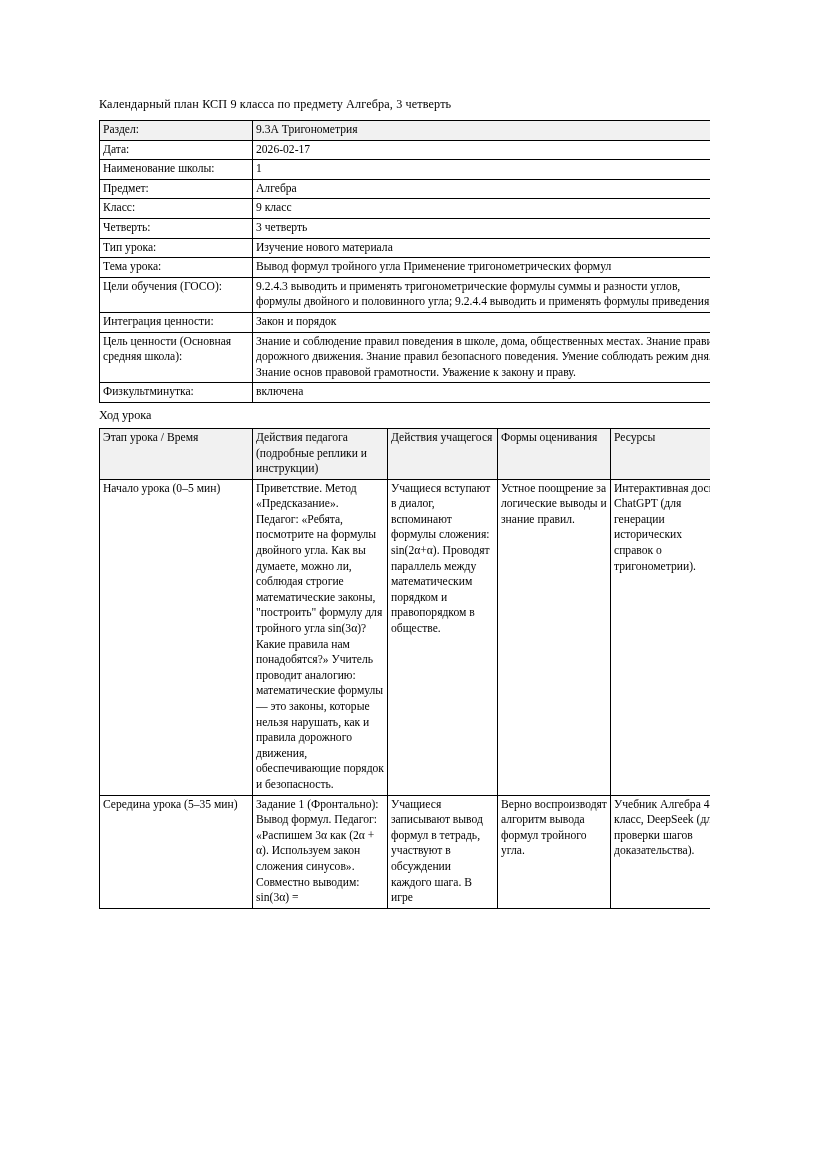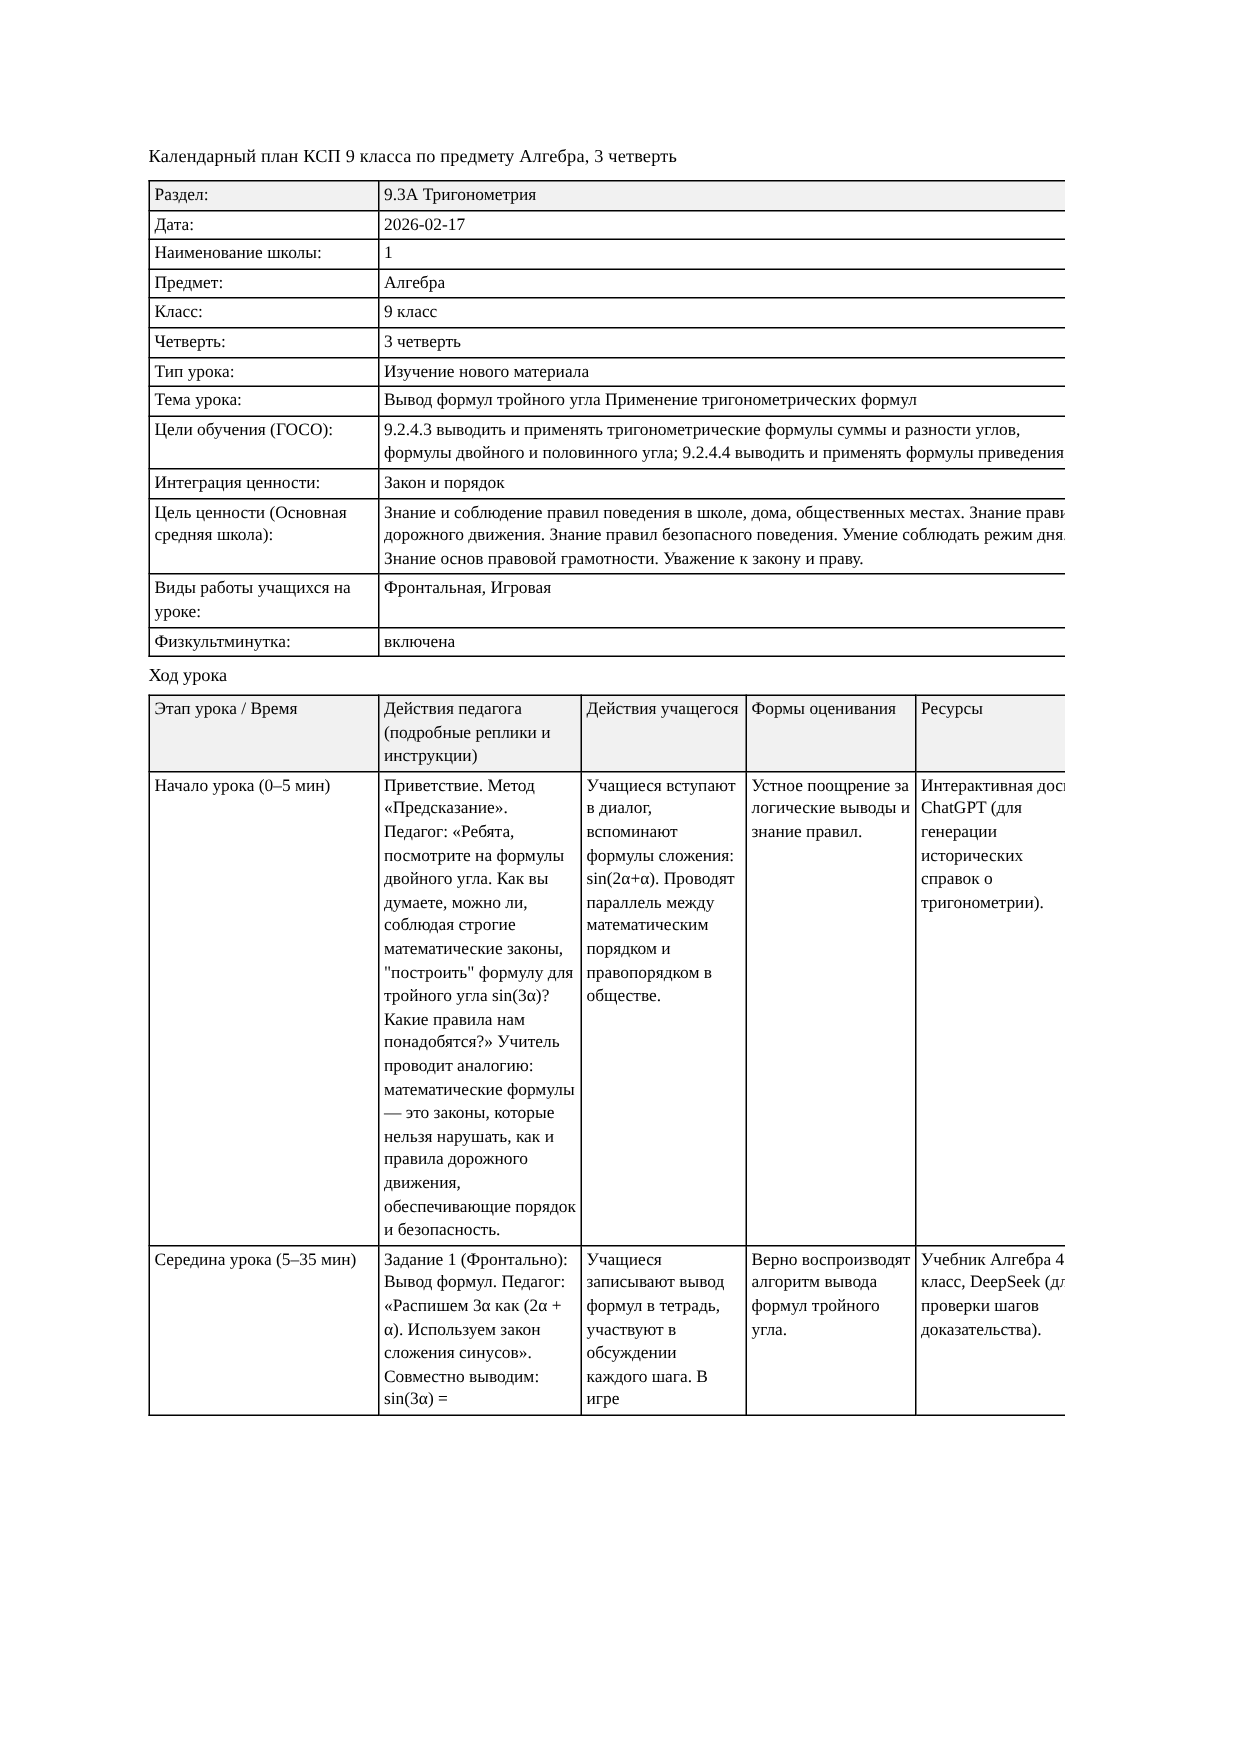--- a/index.html
+++ b/index.html
@@ -129,24 +129,20 @@
         </tr>
         <tr>
           <td>Интеграция ценности:</td>
           <td>Закон и порядок</td>
         </tr>
         <tr>
           <td>Цель ценности (Основная средняя школа):</td>
           <td>Знание и соблюдение правил поведения в школе, дома, общественных местах. Знание правил дорожного движения. Знание правил безопасного поведения. Умение соблюдать режим дня. Знание основ правовой грамотности. Уважение к закону и праву.</td>
         </tr>
         <tr>
-          <td>Виды работы учащихся на уроке:</td>
-          <td>Фронтальная, Игровая</td>
-        </tr>
-        <tr>
           <td>Физкультминутка:</td>
           <td>включена</td>
         </tr>
       </tbody>
     </table>
 
     <div class="section-label">Ход урока</div>
 
     <table class="flow-table">
       <colgroup>

